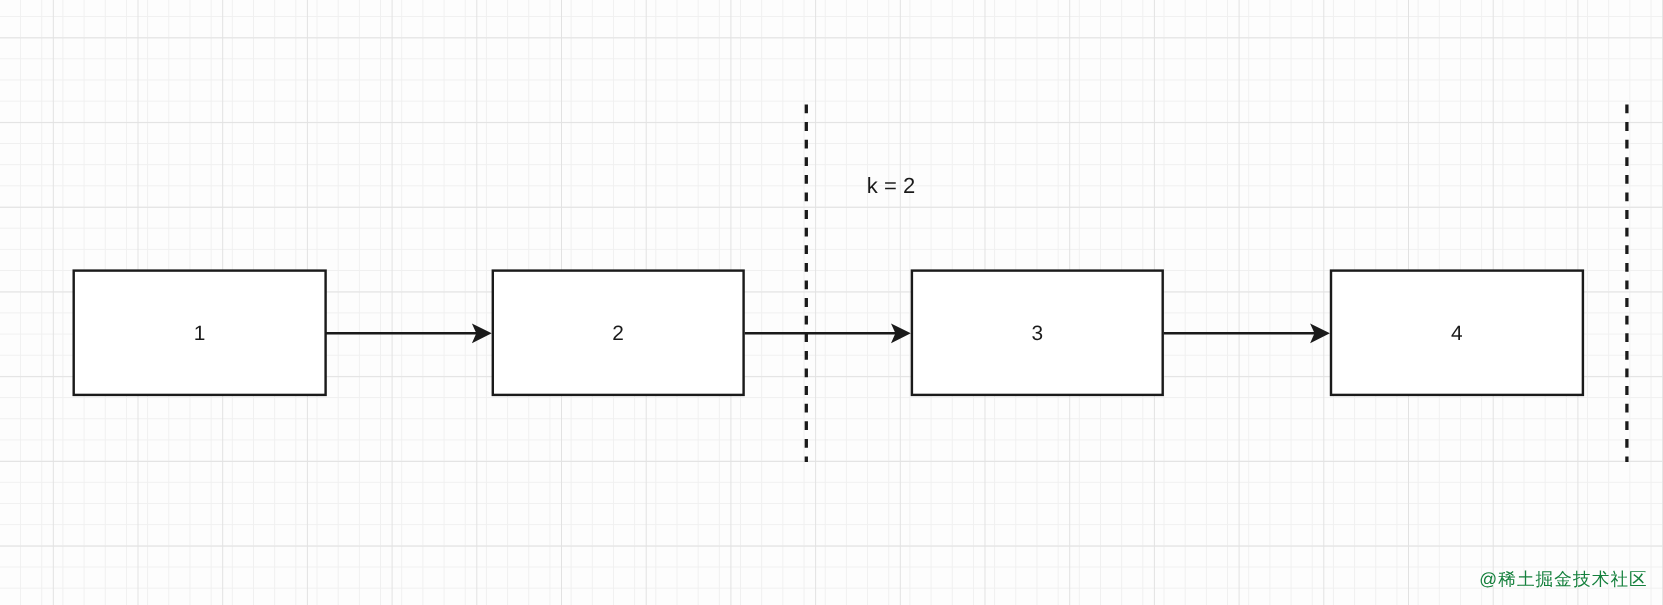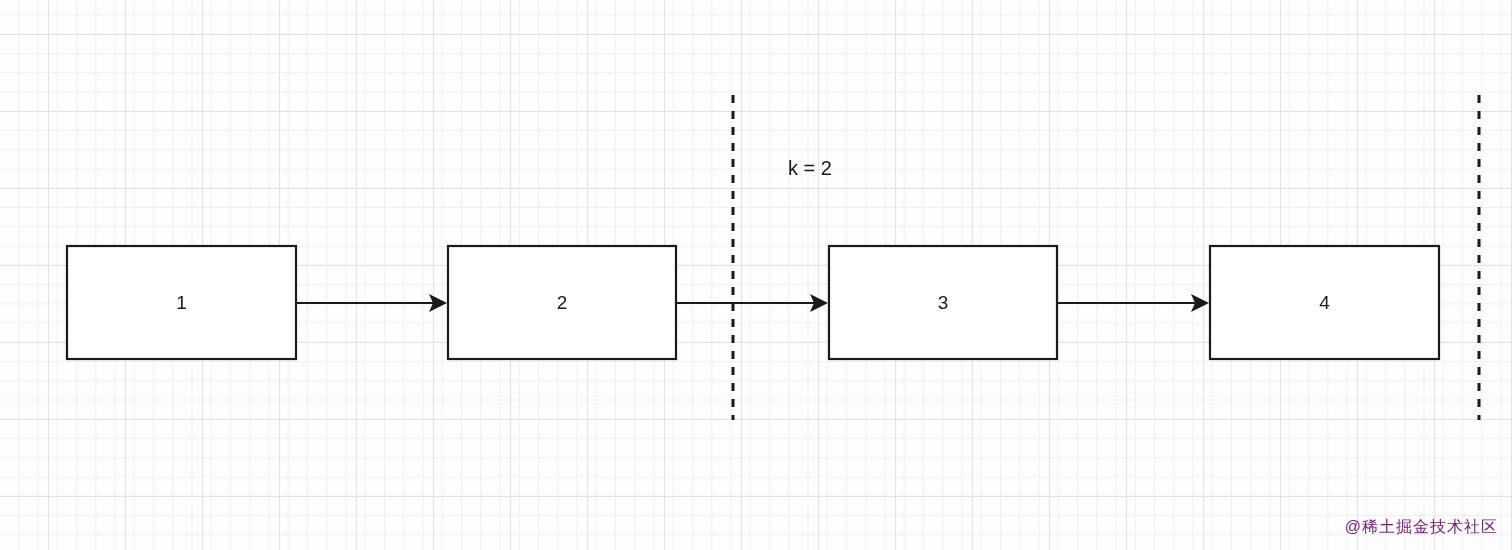--- a/index.html
+++ b/index.html
@@ -75,21 +75,21 @@
     stroke-width: 3;
     stroke-dasharray: 8 8;
     fill: none;
   }
   .watermark {
     position: absolute;
     right: 14px;
     bottom: 12px;
     font-family: "Liberation Sans", sans-serif;
     font-size: 16px;
-    color: #701a75;
+    color: #15803d;
     letter-spacing: 1px;
     white-space: nowrap;
     user-select: none;
   }
 </style>
 </head>
 <body>
 
 <div id="canvas">
 

